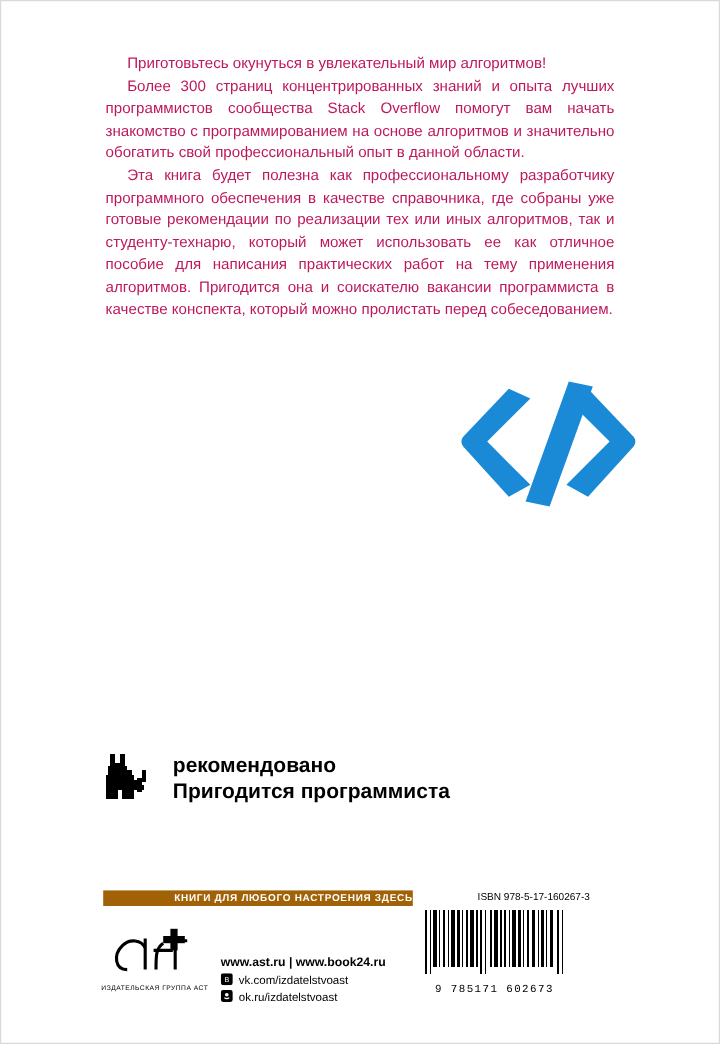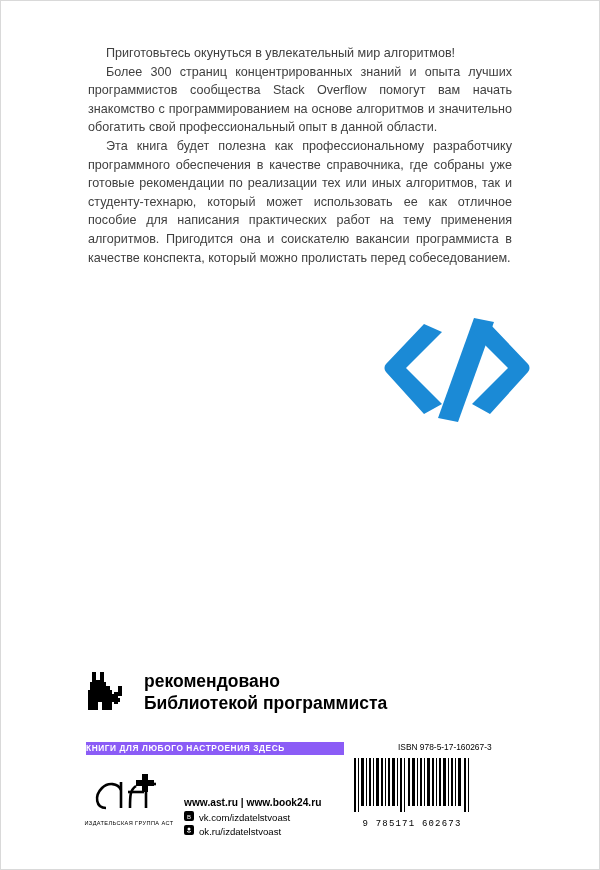--- a/index.html
+++ b/index.html
@@ -19,21 +19,21 @@
     box-sizing: border-box;
   }
   
   .blurb {
     position: absolute;
     left: 88px;
     top: 44px;
     width: 424px;
     font-size: 12.6px;
     line-height: 18.6px;
-    color: #404040;
+    color: #be185d;
     text-align: justify;
     text-justify: inter-word;
   }
   .blurb p {
     margin: 0;
     text-indent: 18px;
   }
   
   .logo-wrap {
     position: absolute;
@@ -42,21 +42,20 @@
     width: 160px;
     height: 120px;
   }
   
   .badge {
     position: absolute;
     left: 86px;
     top: 626px;
     display: flex;
     align-items: center;
-    margin-top: 44px;
   }
   .badge-mark {
     width: 44px;
     height: 44px;
     margin-right: 14px;
     flex: none;
   }
   .badge-text {
     font-size: 17.5px;
     line-height: 22px;
@@ -70,26 +69,26 @@
     top: 742px;
     width: 600px;
     height: 128px;
   }
   .tagline-bar {
     position: absolute;
     left: 86px;
     top: 0px;
     width: 258px;
     height: 13px;
-    background: #8b5cf6;
+    background: #a16207;
     color: #ffffff;
     font-size: 8.3px;
     font-weight: bold;
     letter-spacing: 0.6px;
-    text-align: left;
+    text-align: right;
     line-height: 13px;
     text-transform: uppercase;
     box-sizing: border-box;
   }
   .ast-logo {
     position: absolute;
     left: 84px;
     top: 28px;
     width: 90px;
     text-align: center;
@@ -194,21 +193,21 @@
           <rect x="2" y="32" width="10" height="8"></rect>
           <rect x="16" y="32" width="10" height="8"></rect>
           <rect x="28" y="22" width="4" height="12"></rect>
           <rect x="32" y="16" width="4" height="10"></rect>
           <rect x="10" y="6" width="4" height="4" fill="#ffffff"></rect>
         </g>
       </svg>
     </div>
     <div class="badge-text">
       <div>рекомендовано</div>
-      <div>Библиотекой программиста</div>
+      <div>Пригодится программиста</div>
     </div>
   </div>
 
   <div class="footer">
 
     <div class="tagline-bar">книги для любого настроения здесь</div>
 
     <div class="ast-logo">
       <svg width="90" height="44" viewBox="0 0 90 44" xmlns="http://www.w3.org/2000/svg">
         <g fill="none" stroke="#000000" stroke-width="2.6">

